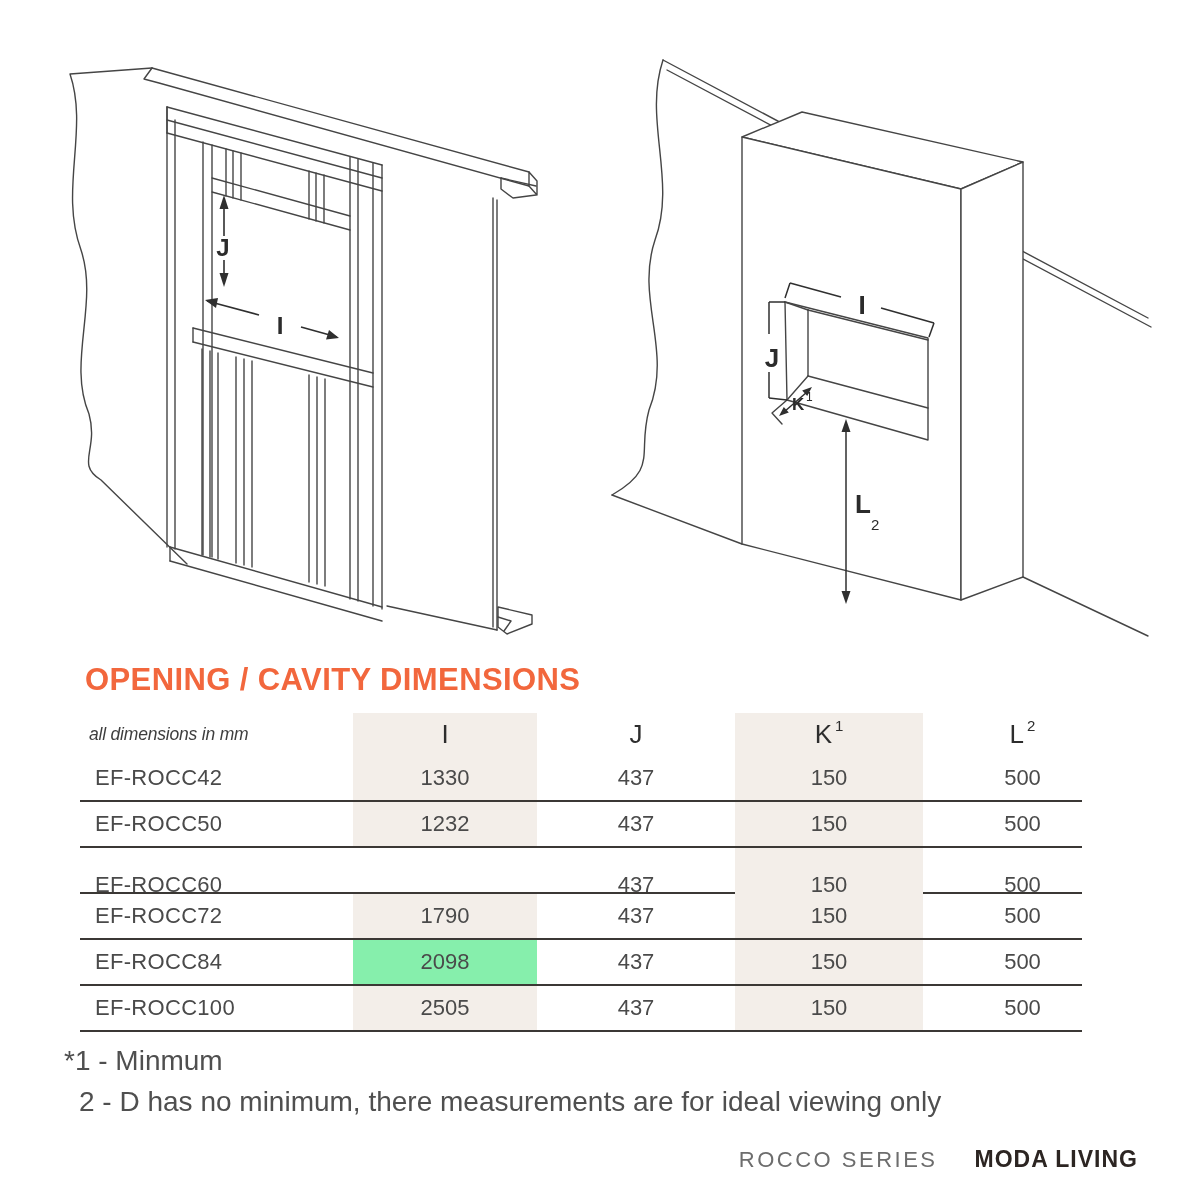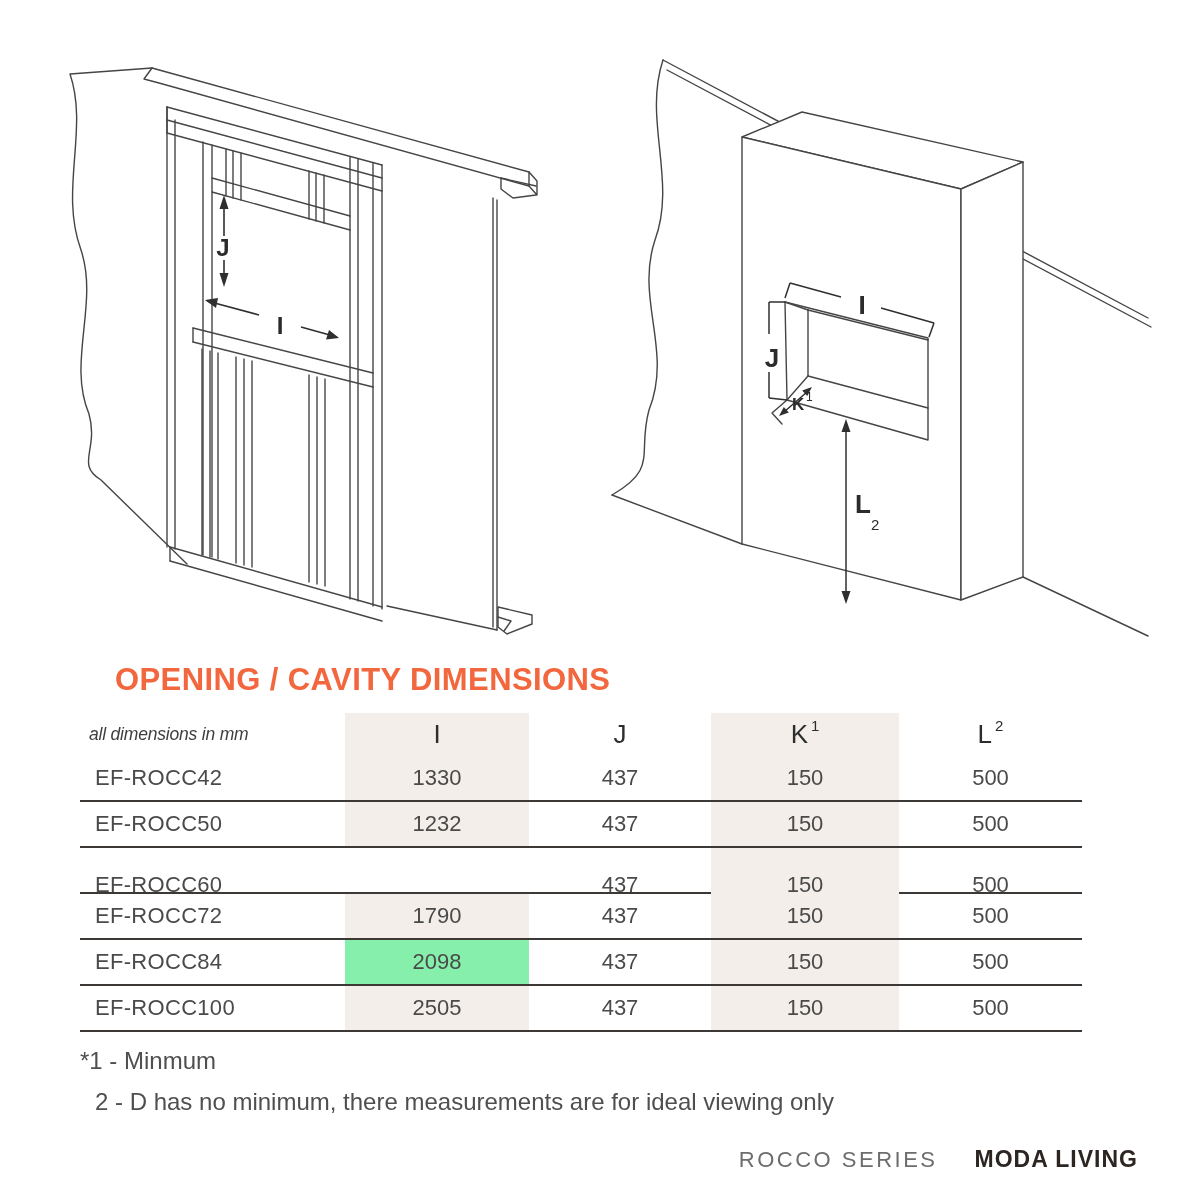--- a/index.html
+++ b/index.html
@@ -2,32 +2,32 @@
 <html><head>
 <meta charset="utf-8">
 <style>
   html,body{margin:0;padding:0;background:#ffffff;}
   .page{position:relative;width:1200px;height:1200px;background:#ffffff;overflow:hidden;
         font-family:"Liberation Sans", sans-serif;color:#4a4a4a;}
   .drawing{position:absolute;}
   #drawing-left{left:55px;top:50px;}
   #drawing-right{left:585px;top:50px;}
   .page-title{position:absolute;left:85px;top:662px;font-size:31px;font-weight:bold;
-              letter-spacing:0.4px;color:#F2673D;margin-left:30px;}
+              letter-spacing:0.4px;color:#F2673D;}
   .dim-table{position:absolute;left:80px;top:713px;width:1002px;}
   .trow{display:grid;grid-template-columns:265px 184px 182px 188px 183px;height:44px;
-        border-bottom:2px solid #3b3835;}
+        border-bottom:2px solid #3b3835;gap:8px;}
   .trow.thead{height:43px;border-bottom:none;}
   .tcell{display:flex;align-items:center;justify-content:center;font-size:22px;color:#4a4a4a;}
   .tcell.model{justify-content:flex-start;padding-left:15px;letter-spacing:0.3px;}
   .thead .tcell{font-size:26px;color:#2d2d2d;}
   .thead .tcell.note{font-style:italic;font-size:17.5px;color:#3e3e3e;justify-content:flex-start;
                      padding-left:9px;letter-spacing:-0.2px;}
   .hsup{font-size:15px;transform:translateY(-9px);margin-left:3px;}
-  .footnotes{position:absolute;left:80px;top:1040px;font-size:24px;line-height:41px;color:#4f4f4f;}
+  .footnotes{position:absolute;left:64px;top:1040px;font-size:28px;line-height:41px;color:#4f4f4f;}
   .footnotes .fn2{padding-left:15px;}
   .footer{position:absolute;right:62px;top:1146px;display:flex;align-items:baseline;gap:37px;}
   .footer .series{font-size:22px;color:#6d6d6d;letter-spacing:2.5px;}
   .footer .brand{font-size:23px;color:#2c2522;font-weight:bold;letter-spacing:1px;}
   svg text{font-family:"Liberation Sans", sans-serif;}
 </style>
 </head>
 <body>
 
 <div class="page">

